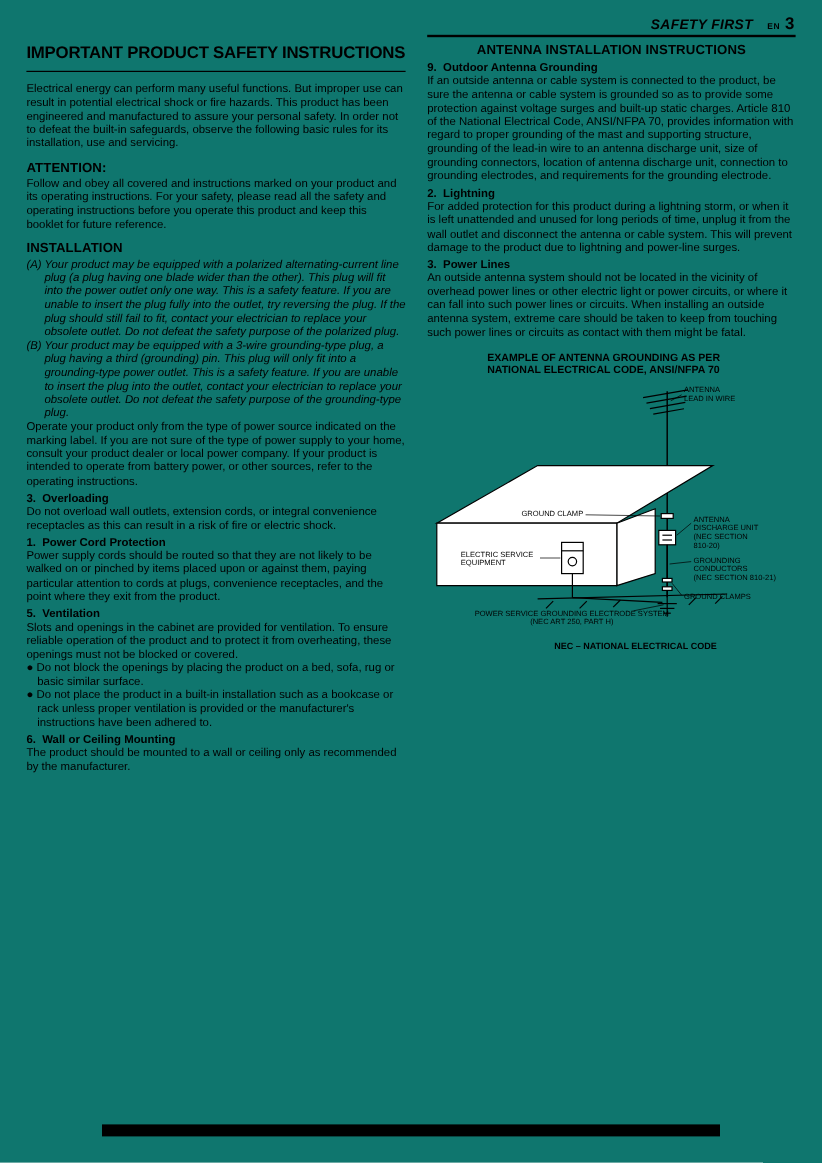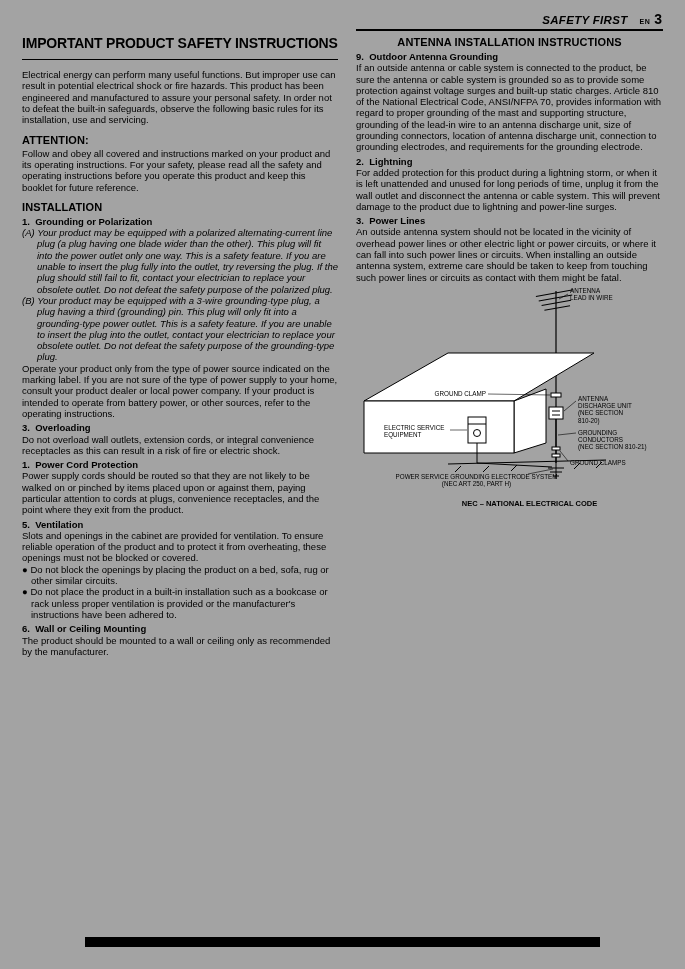--- a/index.html
+++ b/index.html
@@ -1,16 +1,16 @@
 <!DOCTYPE html>
 <html><head>
 <meta charset="utf-8">
 <style>
   html,body{margin:0;padding:0;background:#fff;}
-  .page{position:relative;width:685px;height:969px;background:#a3a3a3;font-family:"Liberation Sans",sans-serif;color:#000;overflow:hidden;}
+  .page{position:relative;width:685px;height:969px;background:#0f766e;font-family:"Liberation Sans",sans-serif;color:#000;overflow:hidden;}
   .header{position:absolute;top:11px;right:23px;display:flex;align-items:baseline;}
   .running-head{font-style:italic;font-weight:bold;font-size:11.5px;letter-spacing:0.3px;}
   .lang-code{font-size:7px;font-weight:bold;letter-spacing:0.5px;margin-left:12px;}
   .page-num{font-size:14px;font-weight:bold;margin-left:4px;}
   .header-rule{position:absolute;top:29px;left:356px;width:307px;height:1.5px;background:#000;}
   .col-left{position:absolute;left:22px;top:34px;width:316px;}
   .col-right{position:absolute;left:356px;top:36px;width:307px;}
   .title{font-size:14px;line-height:1.3;font-weight:bold;border-bottom:1.5px solid #000;padding-bottom:7px;margin:0 0 9px 0;letter-spacing:-0.2px;}
   .p{font-size:9.5px;line-height:11.3px;margin:0;}
   .h2{font-size:11px;font-weight:bold;margin:8px 0 2px 0;letter-spacing:0.1px;}
@@ -39,53 +39,56 @@
 
   <div class="col-left">
     <h1 class="title">IMPORTANT PRODUCT SAFETY INSTRUCTIONS</h1>
     <p class="p">Electrical energy can perform many useful functions. But improper use can result in potential electrical shock or fire hazards. This product has been engineered and manufactured to assure your personal safety. In order not to defeat the built-in safeguards, observe the following basic rules for its installation, use and servicing.</p>
 
     <h2 class="h2">ATTENTION:</h2>
     <p class="p">Follow and obey all covered and instructions marked on your product and its operating instructions. For your safety, please read all the safety and operating instructions before you operate this product and keep this booklet for future reference.</p>
 
     <h2 class="h2">INSTALLATION</h2>
 
-    <p class="item-title">1.  Grounding or Polarization</p>
     <p class="p hang">(A) Your product may be equipped with a polarized alternating-current line plug (a plug having one blade wider than the other). This plug will fit into the power outlet only one way. This is a safety feature. If you are unable to insert the plug fully into the outlet, try reversing the plug. If the plug should still fail to fit, contact your electrician to replace your obsolete outlet. Do not defeat the safety purpose of the polarized plug.</p>
     <p class="p hang">(B) Your product may be equipped with a 3-wire grounding-type plug, a plug having a third (grounding) pin. This plug will only fit into a grounding-type power outlet. This is a safety feature. If you are unable to insert the plug into the outlet, contact your electrician to replace your obsolete outlet. Do not defeat the safety purpose of the grounding-type plug.</p>
 
     <p class="p">Operate your product only from the type of power source indicated on the marking label. If you are not sure of the type of power supply to your home, consult your product dealer or local power company. If your product is intended to operate from battery power, or other sources, refer to the operating instructions.</p>
 
     <p class="item-title">3.  Overloading</p>
     <p class="p">Do not overload wall outlets, extension cords, or integral convenience receptacles as this can result in a risk of fire or electric shock.</p>
 
     <p class="item-title">1.  Power Cord Protection</p>
     <p class="p">Power supply cords should be routed so that they are not likely to be walked on or pinched by items placed upon or against them, paying particular attention to cords at plugs, convenience receptacles, and the point where they exit from the product.</p>
 
     <p class="item-title">5.  Ventilation</p>
     <p class="p">Slots and openings in the cabinet are provided for ventilation. To ensure reliable operation of the product and to protect it from overheating, these openings must not be blocked or covered.</p>
-    <p class="p bullet">● Do not block the openings by placing the product on a bed, sofa, rug or other similar circuits.</p>
+    <p class="p bullet">● Do not block the openings by placing the product on a bed, sofa, rug or basic similar surface.</p>
     <p class="p bullet">● Do not place the product in a built-in installation such as a bookcase or rack unless proper ventilation is provided or the manufacturer's instructions have been adhered to.</p>
 
     <p class="item-title">6.  Wall or Ceiling Mounting</p>
     <p class="p">The product should be mounted to a wall or ceiling only as recommended by the manufacturer.</p>
   </div>
 
   <div class="col-right">
     <h2 class="h2 first">ANTENNA INSTALLATION INSTRUCTIONS</h2>
 
     <p class="item-title">9.  Outdoor Antenna Grounding</p>
     <p class="p">If an outside antenna or cable system is connected to the product, be sure the antenna or cable system is grounded so as to provide some protection against voltage surges and built-up static charges. Article 810 of the National Electrical Code, ANSI/NFPA 70, provides information with regard to proper grounding of the mast and supporting structure, grounding of the lead-in wire to an antenna discharge unit, size of grounding connectors, location of antenna discharge unit, connection to grounding electrodes, and requirements for the grounding electrode.</p>
 
     <p class="item-title">2.  Lightning</p>
     <p class="p">For added protection for this product during a lightning storm, or when it is left unattended and unused for long periods of time, unplug it from the wall outlet and disconnect the antenna or cable system. This will prevent damage to the product due to lightning and power-line surges.</p>
 
     <p class="item-title">3.  Power Lines</p>
     <p class="p">An outside antenna system should not be located in the vicinity of overhead power lines or other electric light or power circuits, or where it can fall into such power lines or circuits. When installing an outside antenna system, extreme care should be taken to keep from touching such power lines or circuits as contact with them might be fatal.</p>
 
+    <div class="diagram-caption">
+      <div>EXAMPLE OF ANTENNA GROUNDING AS PER</div>
+      <div>NATIONAL ELECTRICAL CODE, ANSI/NFPA 70</div>
+    </div>
 
     <div class="diagram">
       <svg viewBox="0 0 307 212" width="307" height="212">
         <g stroke="#000" fill="none" stroke-width="1">
           <g>
             <line x1="200" y1="8" x2="200" y2="180" stroke-width="1.2"></line>
             <g transform="rotate(-10 200 18)">
               <line x1="181" y1="10" x2="219" y2="10"></line>
               <line x1="183" y1="15" x2="217" y2="15"></line>
               <line x1="185" y1="20" x2="215" y2="20"></line>

